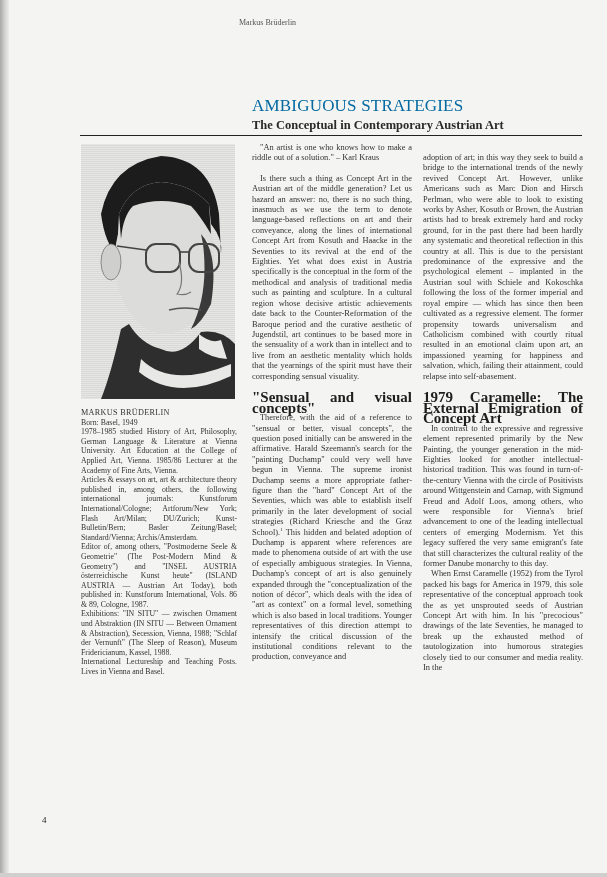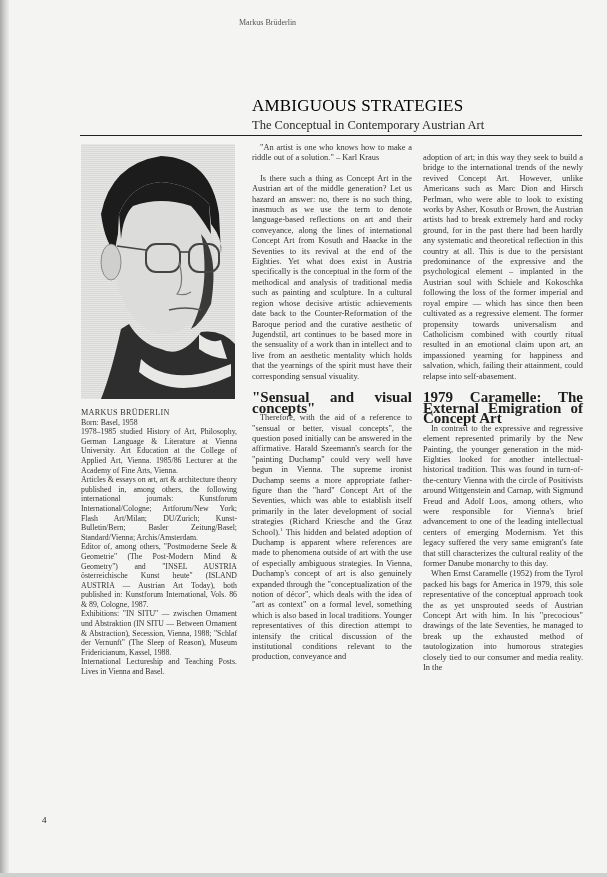--- a/index.html
+++ b/index.html
@@ -6,22 +6,22 @@
     body {
       width: 607px; height: 877px; position: relative; overflow: hidden;
       background: #f4f4f2;
       font-family: "Liberation Serif", "DejaVu Serif", serif;
       color: #2a2a2a;
     }
     .page-edge { position: absolute; left: 0; top: 0; width: 9px; height: 877px;
       background: linear-gradient(to right, #a9a9a9, #d6d6d4 60%, #ececea); }
     .bottom-edge { position: absolute; left: 0; bottom: 0; width: 607px; height: 4px; background: #cfcfcd; }
     .running-head { position: absolute; left: 239px; top: 18px; font-size: 8px; color: #555; }
-    .title { position: absolute; left: 252px; top: 96px; font-size: 17px; letter-spacing: 0.2px; color: #000000; margin: 0; font-weight: normal; }
-    .subtitle { position: absolute; left: 252px; top: 118px; font-size: 12.5px; color: #2a2a2a; margin: 0; font-weight: normal; }
+    .title { position: absolute; left: 252px; top: 96px; font-size: 17px; letter-spacing: 0.2px; color: #0369a1; margin: 0; font-weight: normal; }
+    .subtitle { position: absolute; left: 252px; top: 118px; font-size: 12.5px; color: #2a2a2a; margin: 0; font-weight: bold; }
     .rule { position: absolute; left: 80px; top: 135px; width: 502px; height: 1.4px; background: #222; }
     .photo { position: absolute; left: 81px; top: 144px; width: 154px; height: 255px;
       background: repeating-linear-gradient(to bottom, #e6e6e4 0px, #e6e6e4 1px, #d9d9d7 1px, #d9d9d7 2px);
       overflow: hidden; }
     .photo svg { width: 100%; height: 100%; display: block; }
     .col { position: absolute; font-size: 8.4px; line-height: 10.4px; text-align: justify; color: #333; }
     .col p { margin: 0; }
     .col1 { left: 81px; top: 408px; width: 156px; font-size: 7.8px; line-height: 9.6px; }
     .col2 { left: 252px; top: 143px; width: 160px; }
     .col3 { left: 423px; top: 153px; width: 160px; }
@@ -58,21 +58,21 @@
     <path d="M98 118 Q104 140 96 150 Q104 152 110 148" fill="none" stroke="#777" stroke-width="1.2"></path>
     <path d="M88 166 Q104 162 120 166" fill="none" stroke="#555" stroke-width="1.6"></path>
     <path d="M40 185 Q30 230 20 255 L154 255 L154 200 Q140 185 120 188 Q100 215 80 205 Q60 200 48 180 Z" fill="#2e2e2e"></path>
     <path d="M60 215 Q90 245 150 220 L150 232 Q95 258 58 228 Z" fill="#e8e8e6"></path>
     <path d="M118 190 Q130 200 140 196 L146 215 Q130 214 118 205 Z" fill="#e8e8e6"></path>
   </svg>
 </div>
 
 <div class="col col1">
   <p class="bio-name">MARKUS BRÜDERLIN</p>
-  <p>Born: Basel, 1958</p>
+  <p>Born: Basel, 1949</p>
   <p>1978–1985 studied History of Art, Philosophy, German Language &amp; Literature at Vienna University. Art Education at the College of Applied Art, Vienna. 1985/86 Lecturer at the Academy of Fine Arts, Vienna.</p>
   <p>Articles &amp; essays on art, art &amp; architecture theory published in, among others, the following international journals: Kunstforum International/Cologne; Artforum/New York; Flash Art/Milan; DU/Zurich; Kunst-Bulletin/Bern; Basler Zeitung/Basel; Standard/Vienna; Archis/Amsterdam.</p>
   <p>Editor of, among others, "Postmoderne Seele &amp; Geometrie" (The Post-Modern Mind &amp; Geometry") and "INSEL AUSTRIA österreichische Kunst heute" (ISLAND AUSTRIA — Austrian Art Today), both published in: Kunstforum International, Vols. 86 &amp; 89, Cologne, 1987.</p>
   <p>Exhibitions: "IN SITU" — zwischen Ornament und Abstraktion (IN SITU — Between Ornament &amp; Abstraction), Secession, Vienna, 1988; "Schlaf der Vernunft" (The Sleep of Reason), Museum Fridericianum, Kassel, 1988.</p>
   <p>International Lectureship and Teaching Posts. Lives in Vienna and Basel.</p>
 </div>
 
 <div class="col col2">
   <p class="indent">"An artist is one who knows how to make a riddle out of a solution." – Karl Kraus</p>
   <div class="gap"></div>

